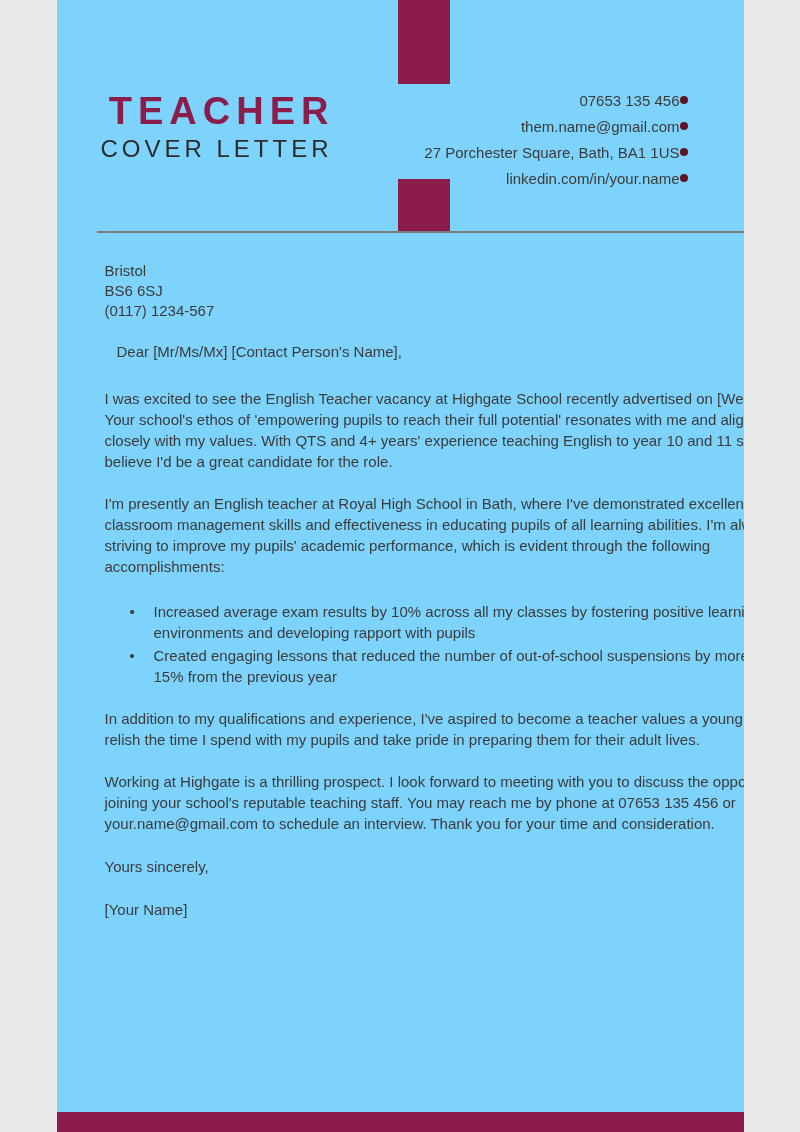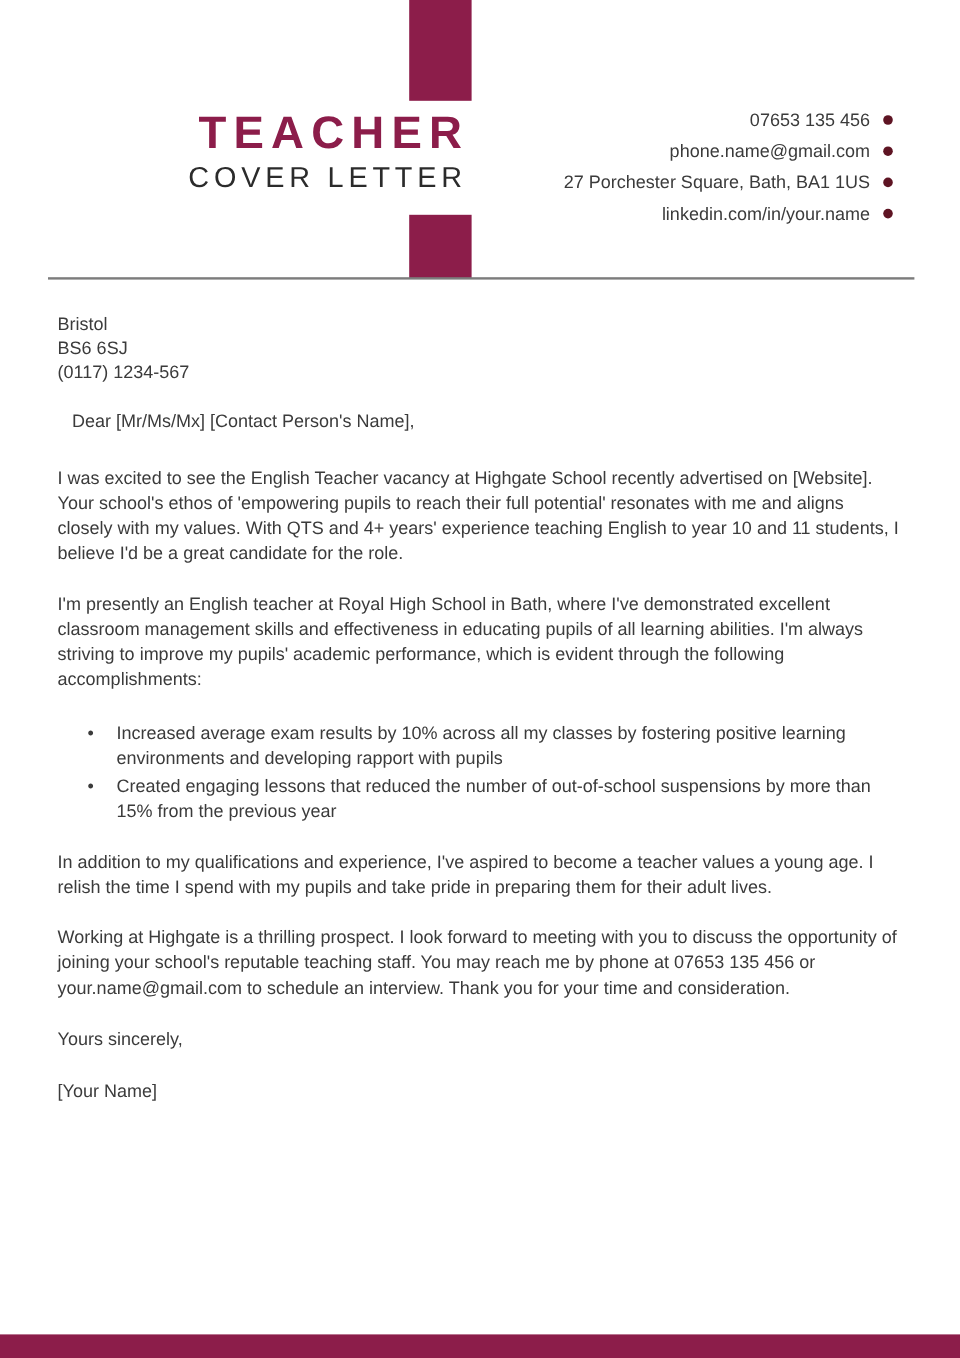--- a/index.html
+++ b/index.html
@@ -7,23 +7,23 @@
     --bullet-dot:#5e1423;
     --divider:#7c7c7c;
     --text:#3b3b3b;
     --title-secondary:#2b2b2b;
   }
   *{box-sizing:border-box;}
   html,body{margin:0;padding:0;background:#e8e8e8;}
   body{font-family:"Liberation Sans","DejaVu Sans",sans-serif;}
   .page{
     position:relative;
-    width:800px;height:1132px;
+    width:687px;height:1132px;
     margin:0 auto;
-    background:#ffffff;
+    background:#7dd3fc;
     overflow:hidden;
   }
   
   .accent-bar-top{
     position:absolute;left:341px;top:0;width:52px;height:84px;
     background:var(--accent);
   }
   .accent-bar-bottom{
     position:absolute;left:341px;top:179px;width:52px;height:53px;
     background:var(--accent);
@@ -44,21 +44,21 @@
     font-size:24px;line-height:22px;font-weight:400;
     letter-spacing:4px;
     color:var(--title-secondary);
   }
   
   .contact-block{
     position:absolute;top:87px;right:56px;
   }
   .contact-row{
     display:flex;align-items:center;justify-content:flex-end;
-    height:26px;gap:11px;
+    height:26px;
     font-size:15px;color:var(--text);
     white-space:nowrap;
   }
   .contact-dot{
     width:8px;height:8px;border-radius:50%;
     background:var(--bullet-dot);
     flex:0 0 auto;
   }
   
   .header-divider{
@@ -107,21 +107,21 @@
     <h1 class="title-primary">TEACHER</h1>
     <h2 class="title-secondary">COVER LETTER</h2>
   </div>
 
   <div class="contact-block">
     <div class="contact-row">
       <span>07653 135 456</span>
       <span class="contact-dot"></span>
     </div>
     <div class="contact-row">
-      <span>phone.name@gmail.com</span>
+      <span>them.name@gmail.com</span>
       <span class="contact-dot"></span>
     </div>
     <div class="contact-row">
       <span>27 Porchester Square, Bath, BA1 1US</span>
       <span class="contact-dot"></span>
     </div>
     <div class="contact-row">
       <span>linkedin.com/in/your.name</span>
       <span class="contact-dot"></span>
     </div>

